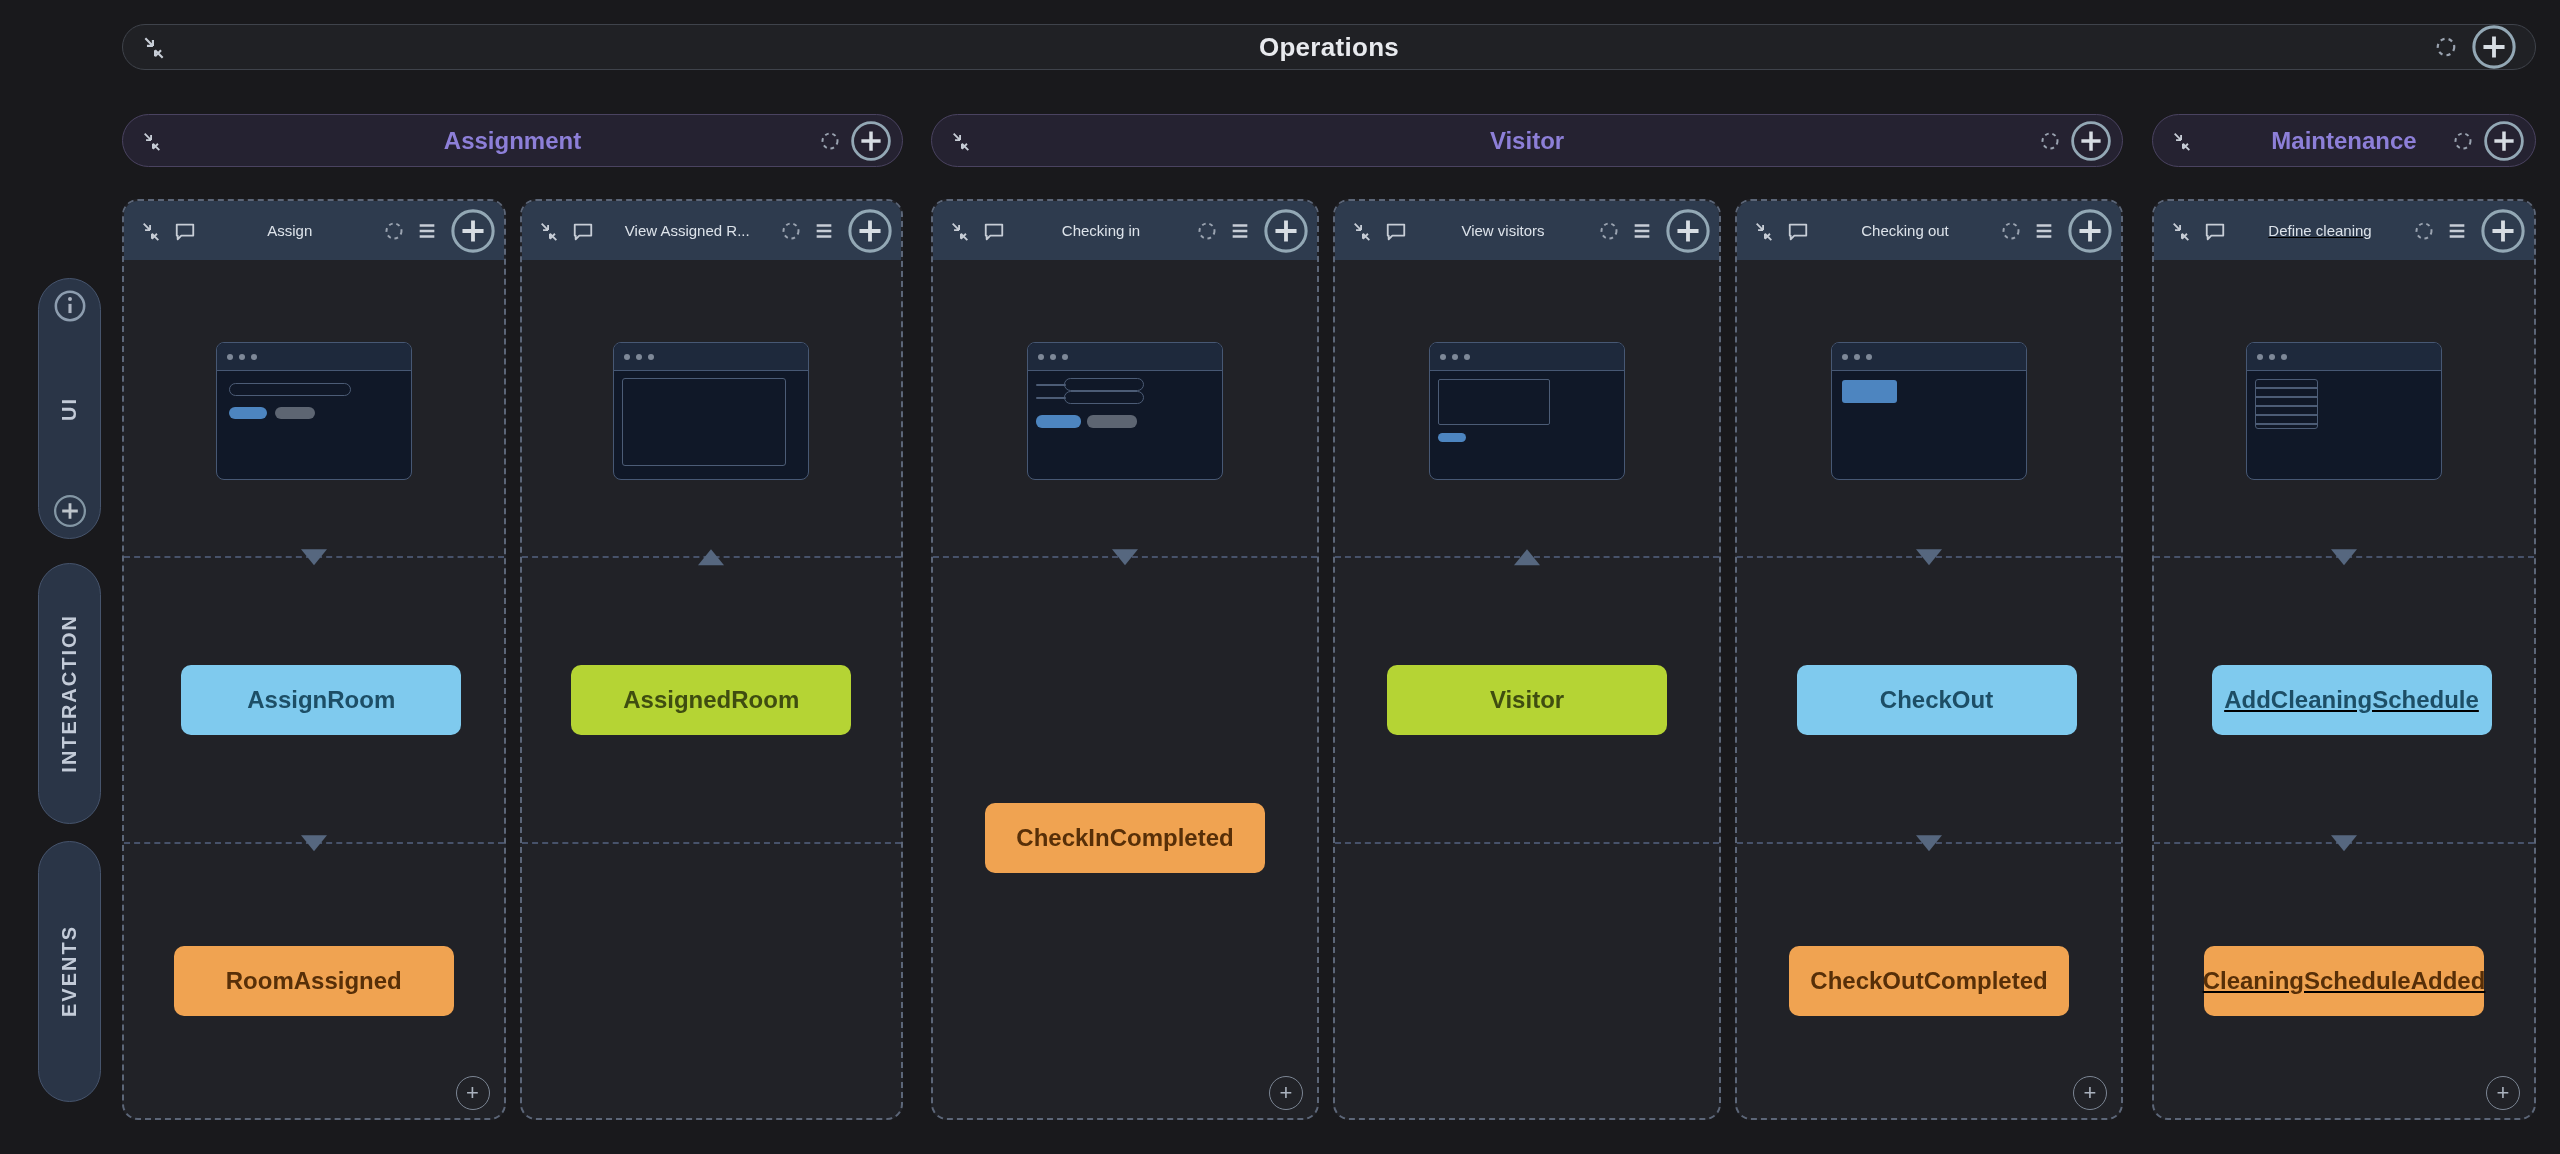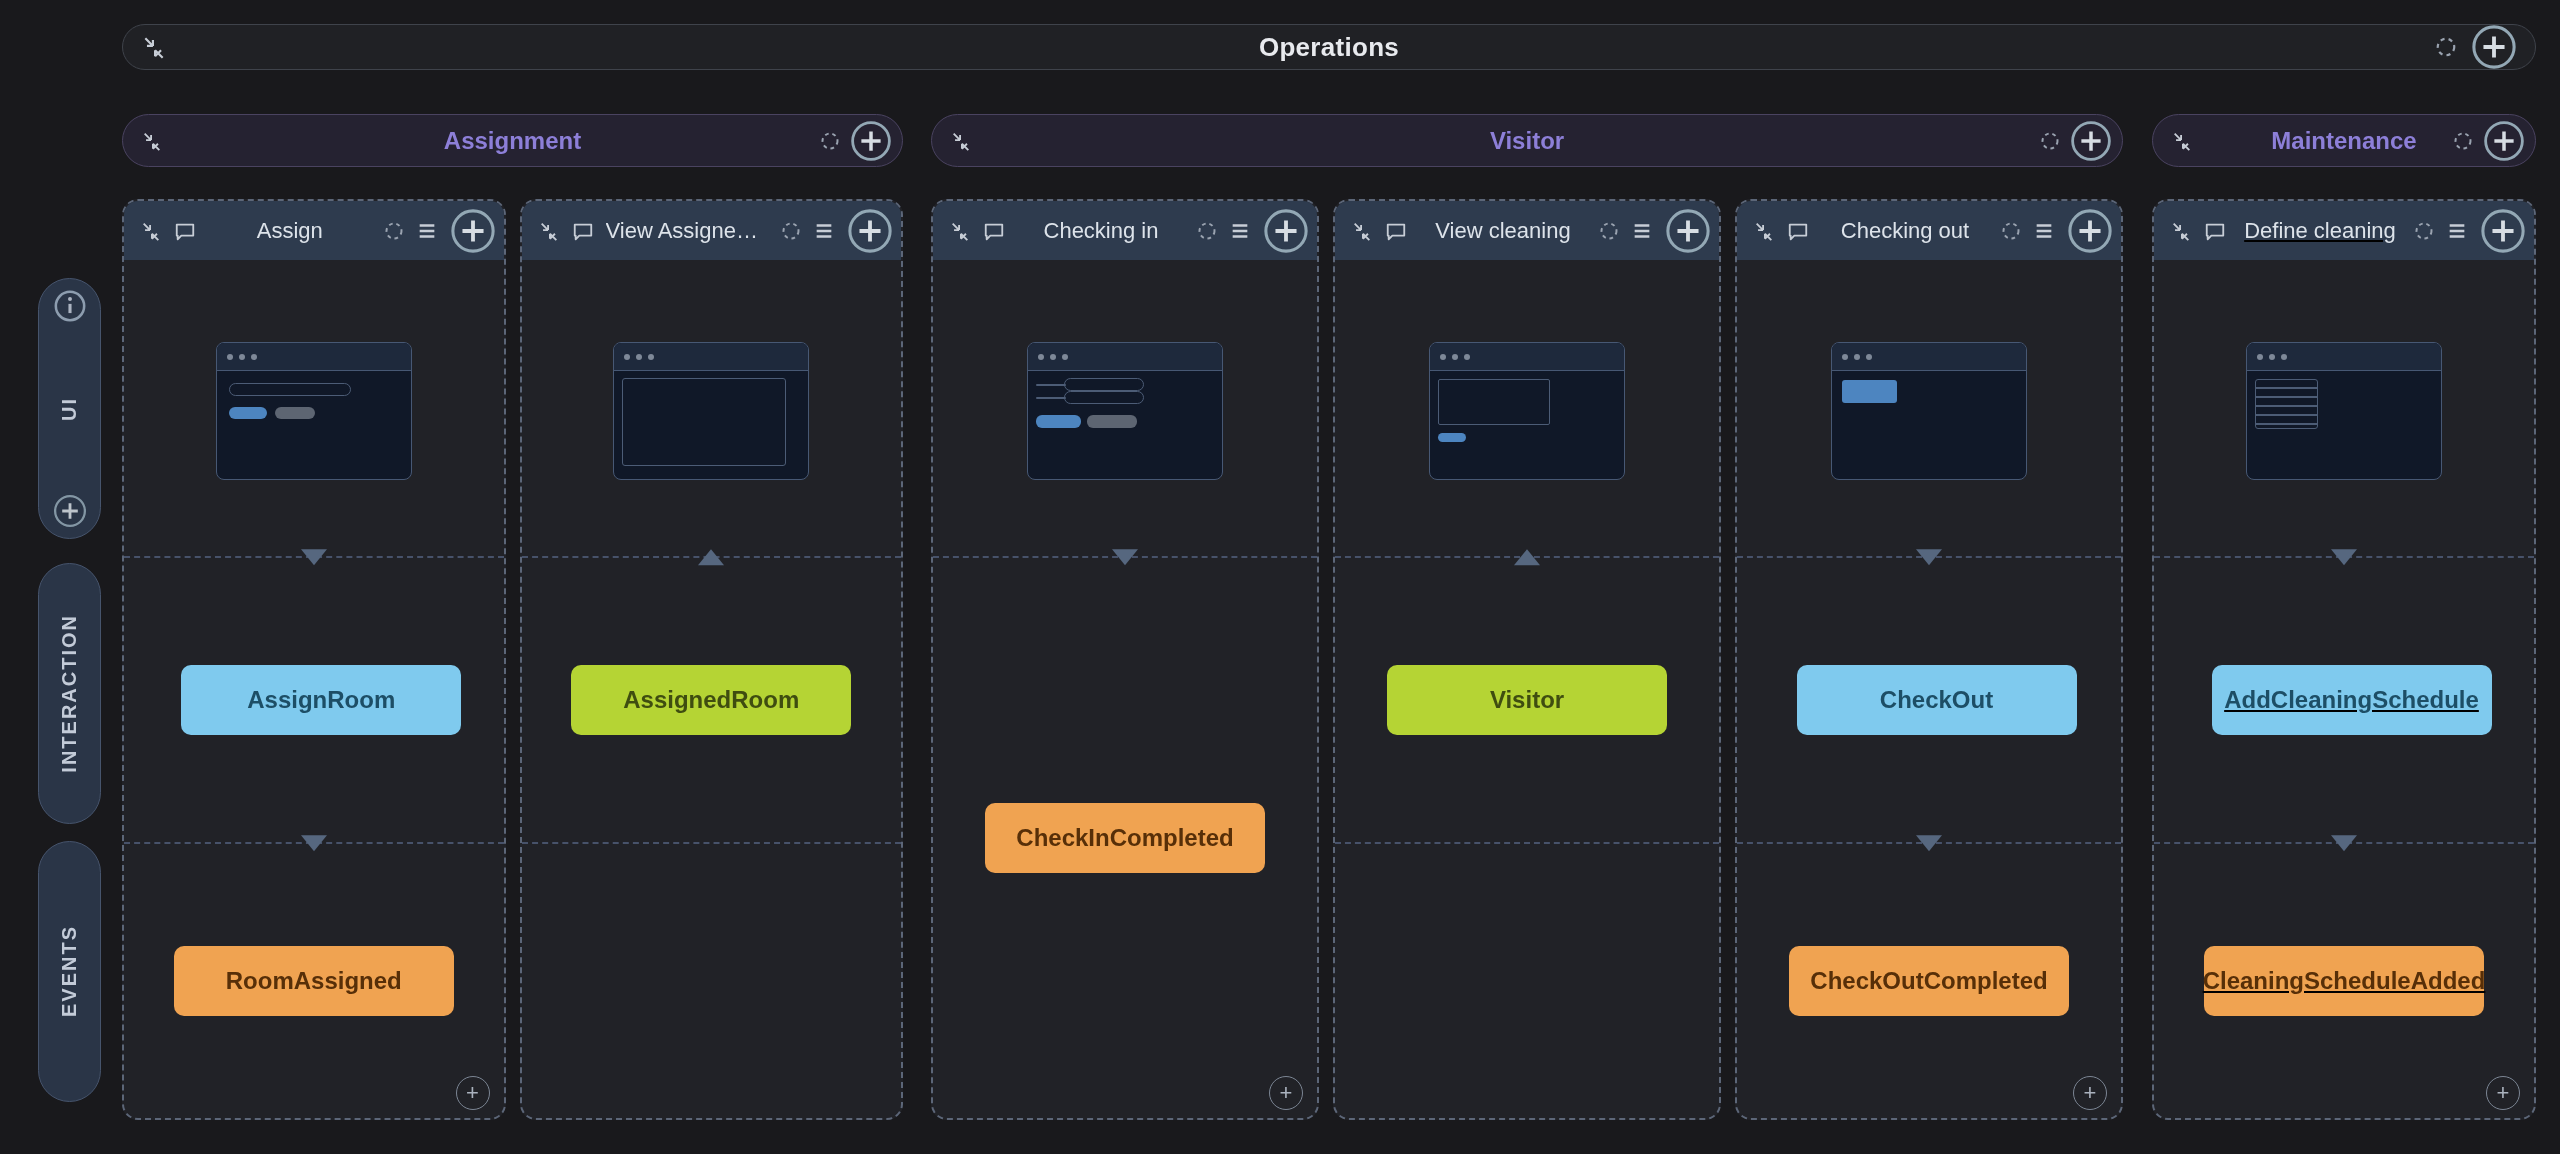--- a/index.html
+++ b/index.html
@@ -70,21 +70,21 @@
     background: var(--col-bg,#212227);
     border:2px dashed #5c6678; border-radius:16px;
     display:flex; flex-direction:column; overflow:hidden; position:relative;
   }
   .col-header {
     height:59px; flex:0 0 59px;
     background: var(--colhead-bg,#2e3b4e);
     display:flex; align-items:center; gap:12px; padding:0 8px 0 16px;
   }
   .col-title {
-    flex:1; text-align:center; color:#dde3ea; font-size:22px; font-weight:400;
+    flex:1; text-align:center; color:#dde3ea; font-size:15px; font-weight:400;
     white-space:nowrap; overflow:hidden; text-overflow:ellipsis;
   }
   .hicon { flex:0 0 auto; display:block; }
 
   .lane { position:relative; display:flex; align-items:center; justify-content:center; }
   .lane-ui { height:296px; flex:0 0 296px; }
   .lane-inter { height:286px; flex:0 0 286px; border-top:2px dashed #47526a; }
   .lane-events { flex:1; border-top:2px dashed #47526a; }
   .tri { position:absolute; top:0; left:50%; width:0; height:0; }
   .tri.down { transform:translate(-50%,-55%);
@@ -380,21 +380,21 @@
         </div>
 
         <div class="column">
           <div class="col-header">
             <svg class="hicon ic" width="22" height="22" viewBox="0 0 24 24">
                 <use href="#ic-collapse"></use>
               </svg>
             <svg class="hicon ic" width="22" height="22" viewBox="0 0 24 24">
                 <use href="#ic-comment"></use>
               </svg>
-            <span class="col-title">View cleaning</span>
+            <span class="col-title">View visitors</span>
             <svg class="hicon ic" width="20" height="20" viewBox="0 0 24 24">
                 <use href="#ic-dashed-circle"></use>
               </svg>
             <svg class="hicon ic" width="22" height="22" viewBox="0 0 24 24">
                 <use href="#ic-menu"></use>
               </svg>
             <svg class="hicon ic" width="46" height="46" viewBox="0 0 24 24">
                 <use href="#ic-plus-circle"></use>
               </svg>
           </div>

